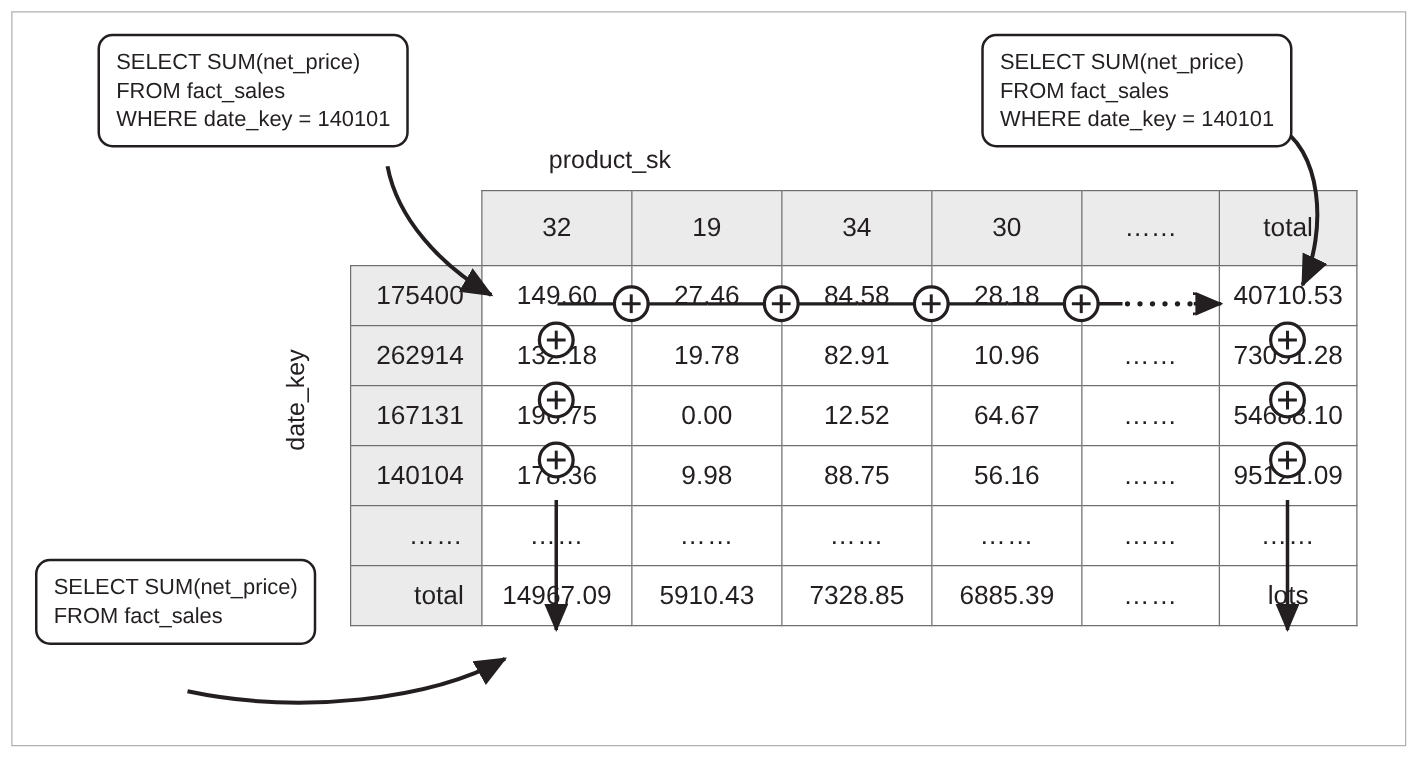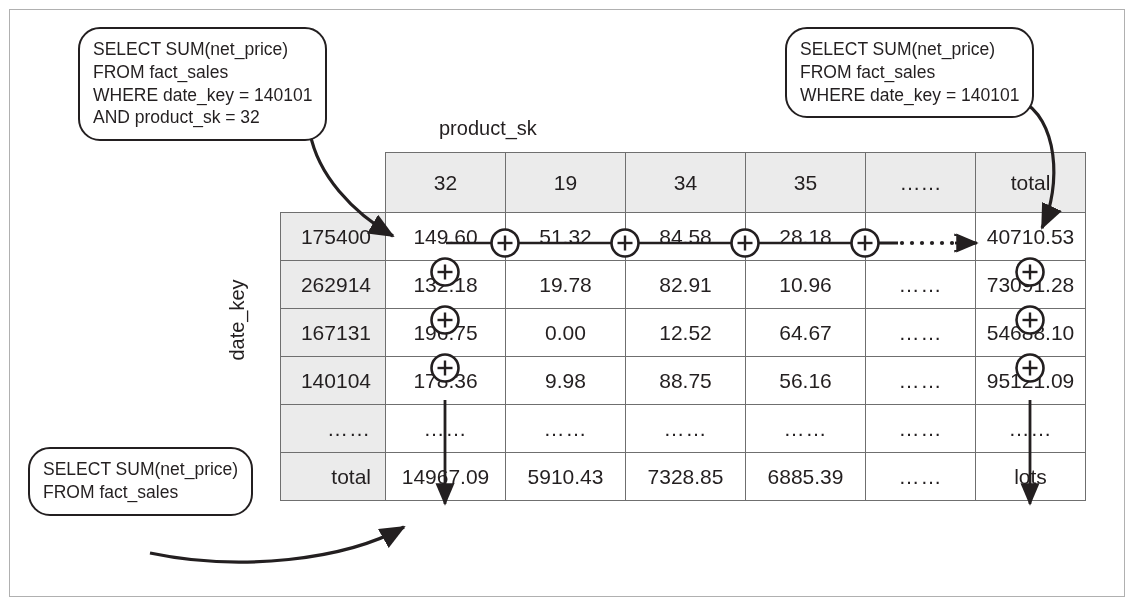--- a/index.html
+++ b/index.html
@@ -30,21 +30,21 @@
     width: 1134px; height: 606px;
     pointer-events: none;
     z-index: 5;
   }
 
   
   .callout {
     position: absolute;
     background: #ffffff;
     border: 2px solid #231f20;
-    border-radius: 22px;
+    border-radius: 12px;
     z-index: 8;
     padding: 9px 13px 10px 13px;
     line-height: 1.30;
     font-size: 17.5px;
     color: #231f20;
     white-space: nowrap;
   }
   .callout div { white-space: nowrap; }
 
   #callout-topleft  { left: 78px;  top: 27px;  }
@@ -116,29 +116,29 @@
 
   <div class="axis-label" id="label-date-key">date_key</div>
 
   <table id="matrix">
     <tbody>
         <tr>
       <td class="corner"></td>
       <td class="colhead c-num">32</td>
       <td class="colhead c-num">19</td>
       <td class="colhead c-num">34</td>
-      <td class="colhead c-num">35</td>
+      <td class="colhead c-num">30</td>
       <td class="colhead c-dots">……</td>
       <td class="colhead c-tot">total</td>
     </tr>
 
     <tr>
       <td class="rowhead">175400</td>
       <td class="c-num">149.60</td>
-      <td class="c-num">51.32</td>
+      <td class="c-num">27.46</td>
       <td class="c-num">84.58</td>
       <td class="c-num">28.18</td>
       <td class="c-dots dots">……</td>
       <td class="c-tot">40710.53</td>
     </tr>
 
     <tr>
       <td class="rowhead">262914</td>
       <td class="c-num">132.18</td>
       <td class="c-num">19.78</td>
@@ -289,21 +289,20 @@
 
     <path d="M 1020,100 C 1058,118 1062,185 1042,228" stroke="#231f20" stroke-width="3.2" fill="none" marker-end="url(#arrowhead)"></path>
 
     <path d="M 150,553 C 240,572 345,560 404,527" stroke="#231f20" stroke-width="3.2" fill="none" marker-end="url(#arrowhead)"></path>
   </svg>
 
   <div class="callout" id="callout-topleft">
     <div>SELECT SUM(net_price)</div>
     <div>FROM fact_sales</div>
     <div>WHERE date_key = 140101</div>
-    <div>AND product_sk = 32</div>
   </div>
 
   <div class="callout" id="callout-topright">
     <div>SELECT SUM(net_price)</div>
     <div>FROM fact_sales</div>
     <div>WHERE date_key = 140101</div>
   </div>
 
   <div class="callout" id="callout-bottomleft">
     <div>SELECT SUM(net_price)</div>

